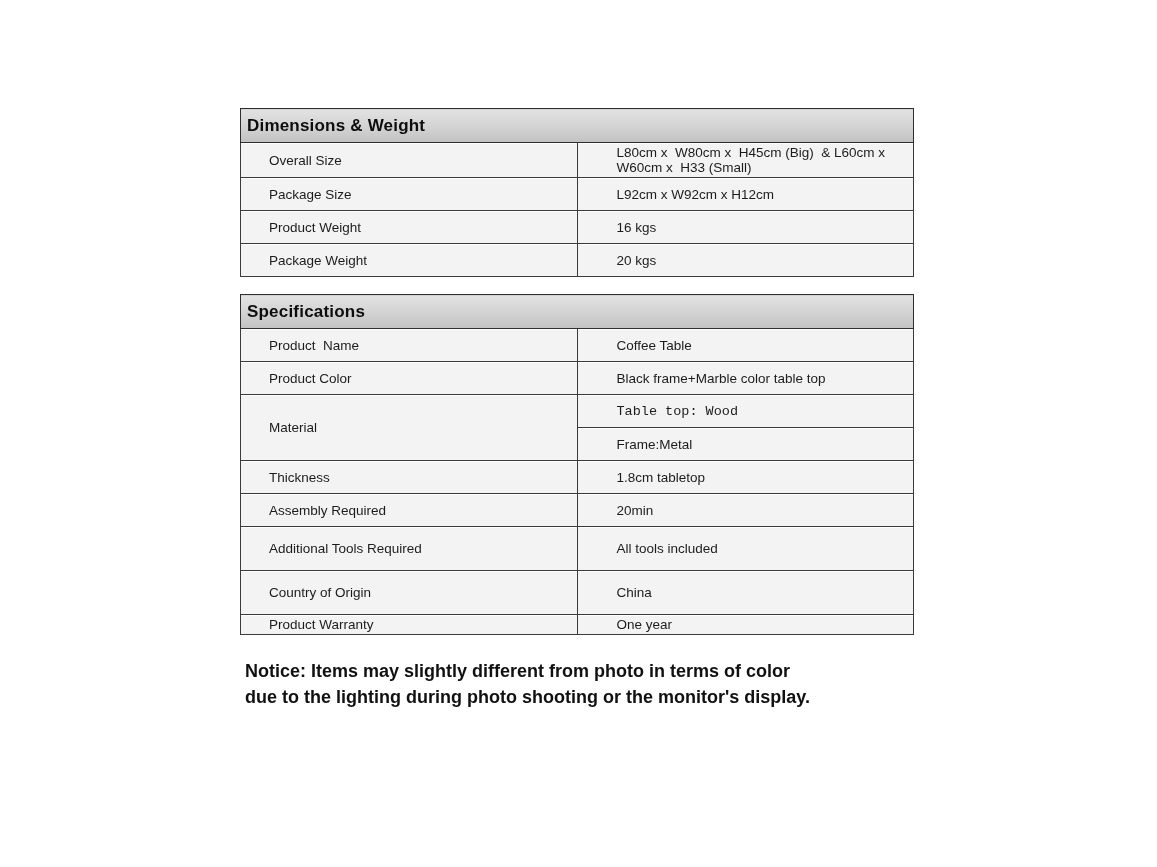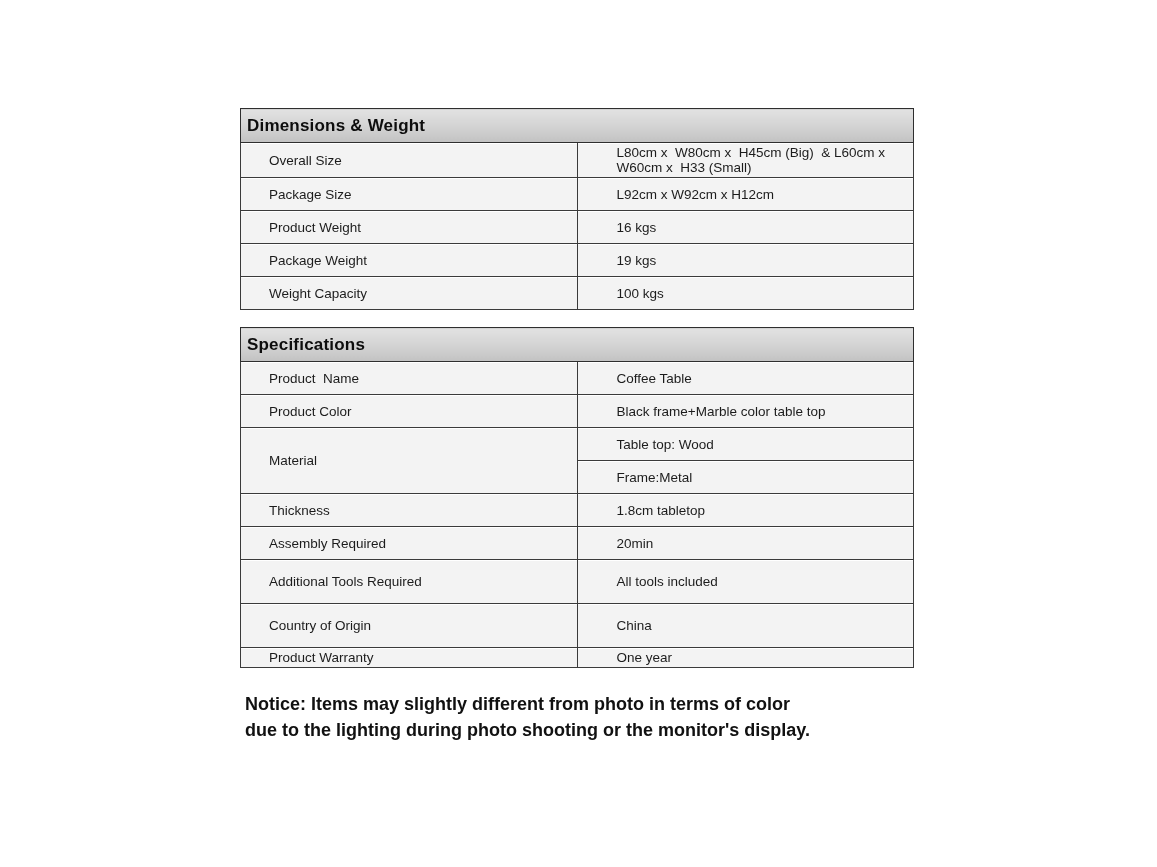--- a/index.html
+++ b/index.html
@@ -39,21 +39,21 @@
     color: #1c1c1c;
     background: #f3f3f3;
     padding: 2px 4px 2px 5px;
     height: 33px;
     vertical-align: middle;
     white-space: pre-wrap;
     box-shadow: inset 0 1px 0 #ffffff;
   }
   table.spec-table td.label-cell { width: 185px; padding-left: 28px; }
   table.spec-table td.value-cell { width: 489px; padding-left: 39px; }
-  td.white-bg { background: #ffffff; }
+  td.white-bg { background: #ffffff; font-family: Liberation Mono, monospace; }
   tr.tall-row td { height: 44px; }
   tr.short-row td { height: 20px; }
   .table-gap { height: 17px; }
   .notice {
     margin-top: 23px;
     padding-left: 5px;
     font-size: 18px;
     font-weight: bold;
     color: #111111;
     line-height: 1.45;
@@ -79,25 +79,21 @@
       <tr>
         <td class="label-cell">Package Size</td>
         <td class="value-cell">L92cm x W92cm x H12cm</td>
       </tr>
       <tr>
         <td class="label-cell">Product Weight</td>
         <td class="value-cell">16 kgs</td>
       </tr>
       <tr>
         <td class="label-cell">Package Weight</td>
-        <td class="value-cell">19 kgs</td>
-      </tr>
-      <tr>
-        <td class="label-cell">Weight Capacity</td>
-        <td class="value-cell">100 kgs</td>
+        <td class="value-cell">20 kgs</td>
       </tr>
     </tbody>
   </table>
 
   <div class="table-gap"></div>
 
   <table class="spec-table">
     <thead>
       <tr>
         <th class="table-title" colspan="2">Specifications</th>

